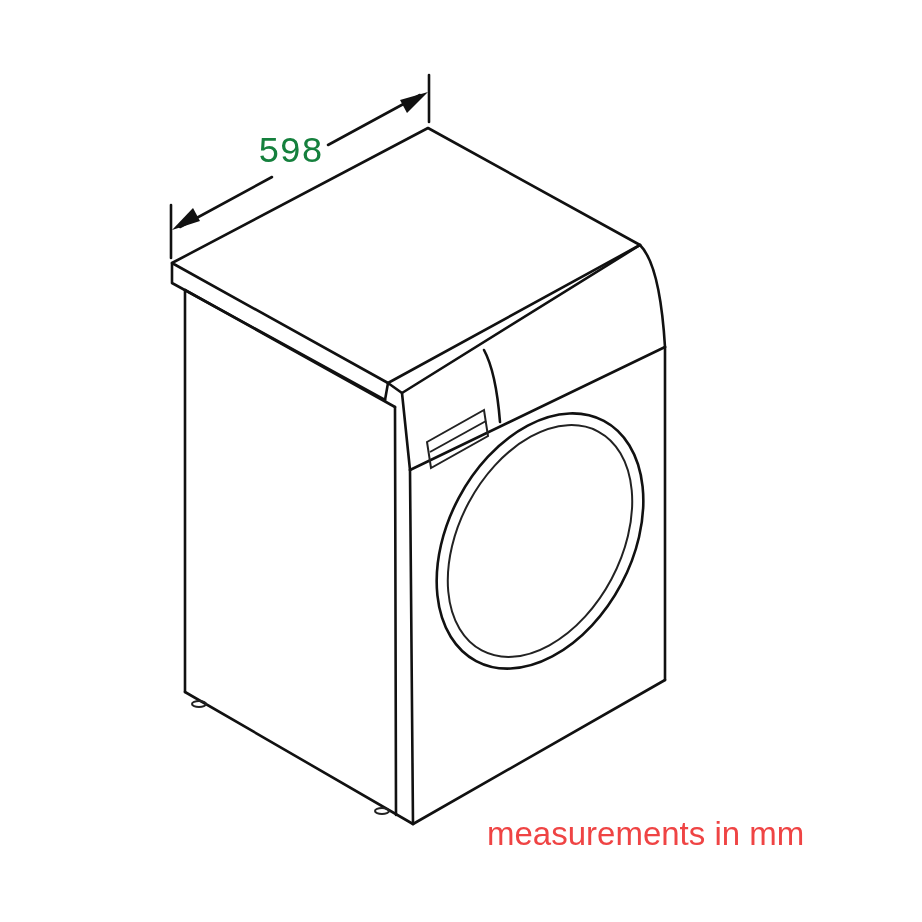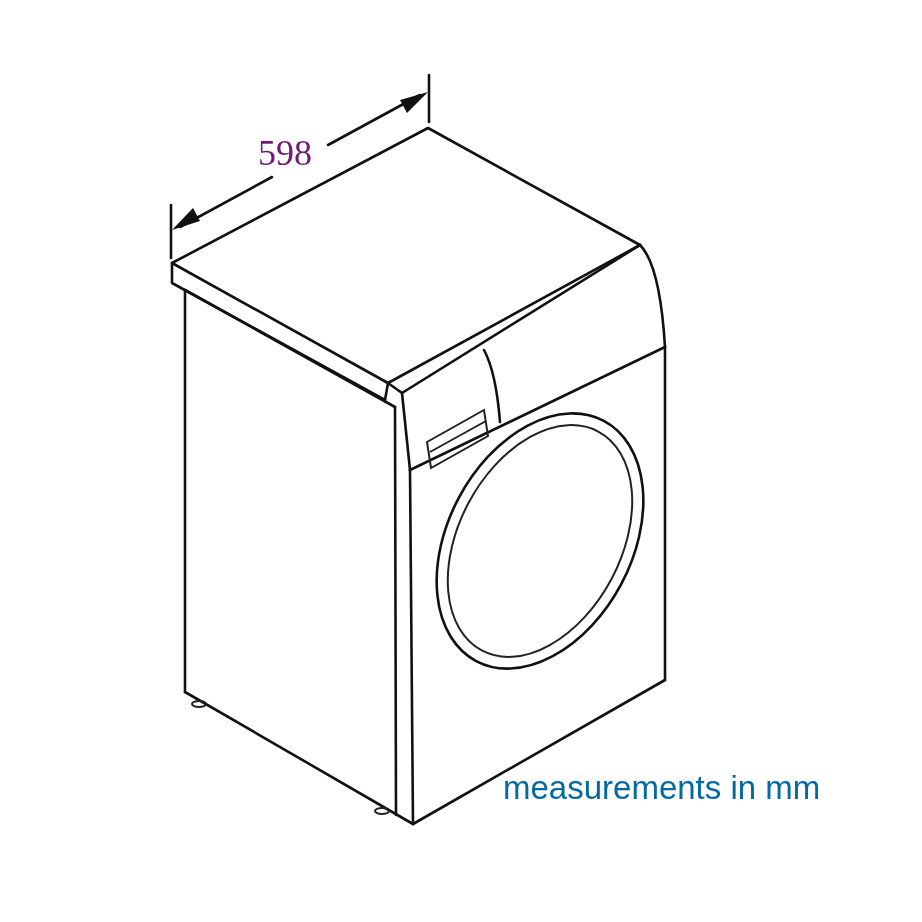--- a/index.html
+++ b/index.html
@@ -3,29 +3,28 @@
   <meta charset="utf-8">
   <style>
     html, body { margin: 0; padding: 0; background: #ffffff; }
     body { width: 922px; height: 922px; position: relative; overflow: hidden; }
     #stage { position: absolute; left: 0; top: 0; width: 922px; height: 922px; }
     svg { position: absolute; left: 0; top: 0; }
     .ln { fill: none; stroke: #111; stroke-width: 2.6; stroke-linejoin: round; stroke-linecap: round; }
     .thin { fill: none; stroke: #222; stroke-width: 2; }
     .label-598 {
       position: absolute; left: 258px; top: 132px;
-      font-family: Liberation Serif, serif; font-size: 36px; color: #701a75;
+      font-family: Liberation Mono, monospace; font-size: 36px; color: #15803d;
       transform: rotate(0deg);
       text-align: center;
     }
     .caption {
-      position: absolute; left: 487px; top: 769px;
-      font-family: "Liberation Sans", sans-serif; font-size: 33px; color: #0369a1;
+      position: absolute; left: 487px; top: 815px;
+      font-family: "Liberation Sans", sans-serif; font-size: 33px; color: #ef4444;
       white-space: nowrap;
-      margin-left: 16px;
     }
   </style>
 </head>
 <body>
 
 <div id="stage">
   <svg width="922" height="922" viewBox="0 0 922 922">
 
     <g>
       <line class="ln" x1="171" y1="205" x2="171" y2="258"></line>

